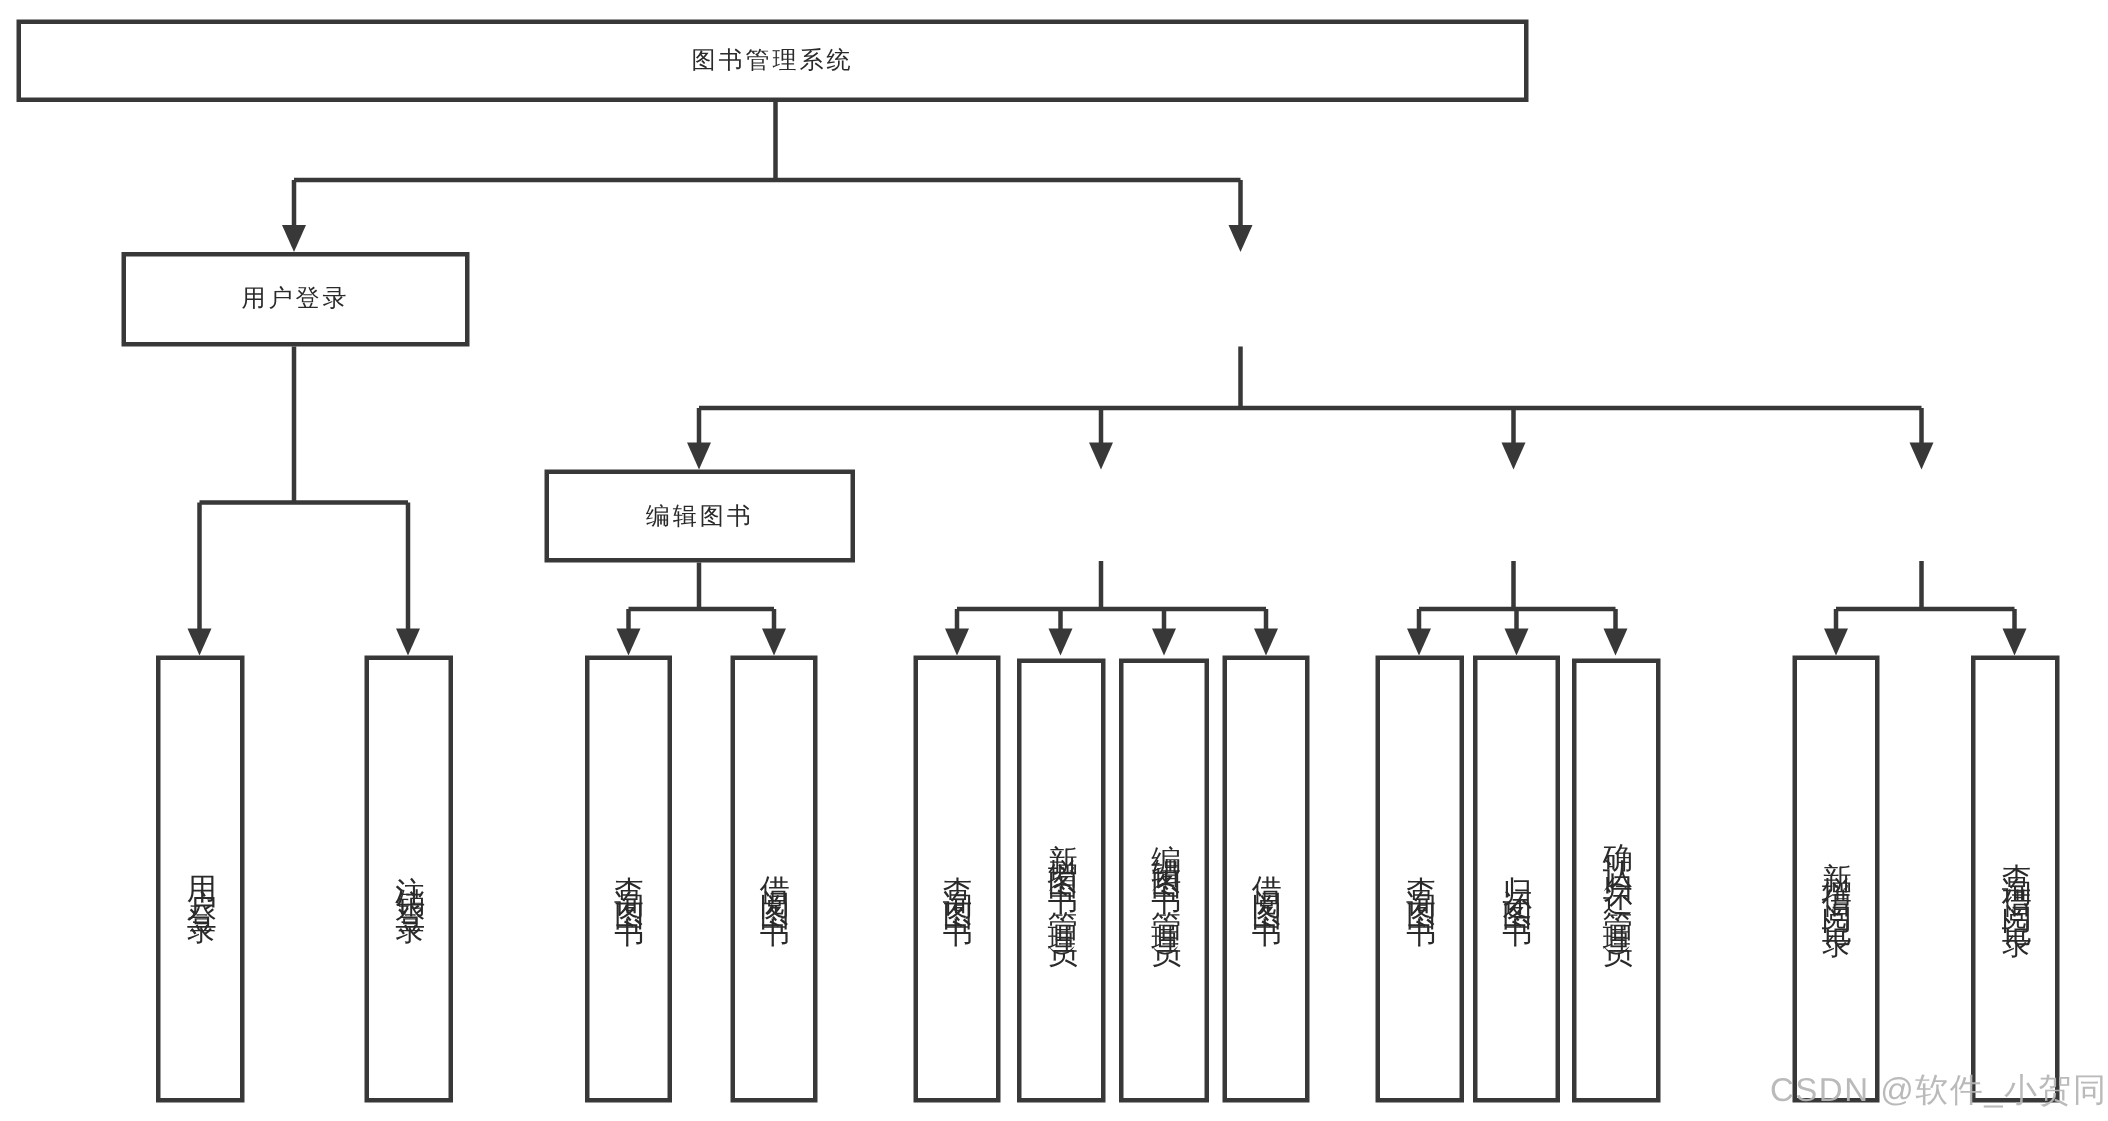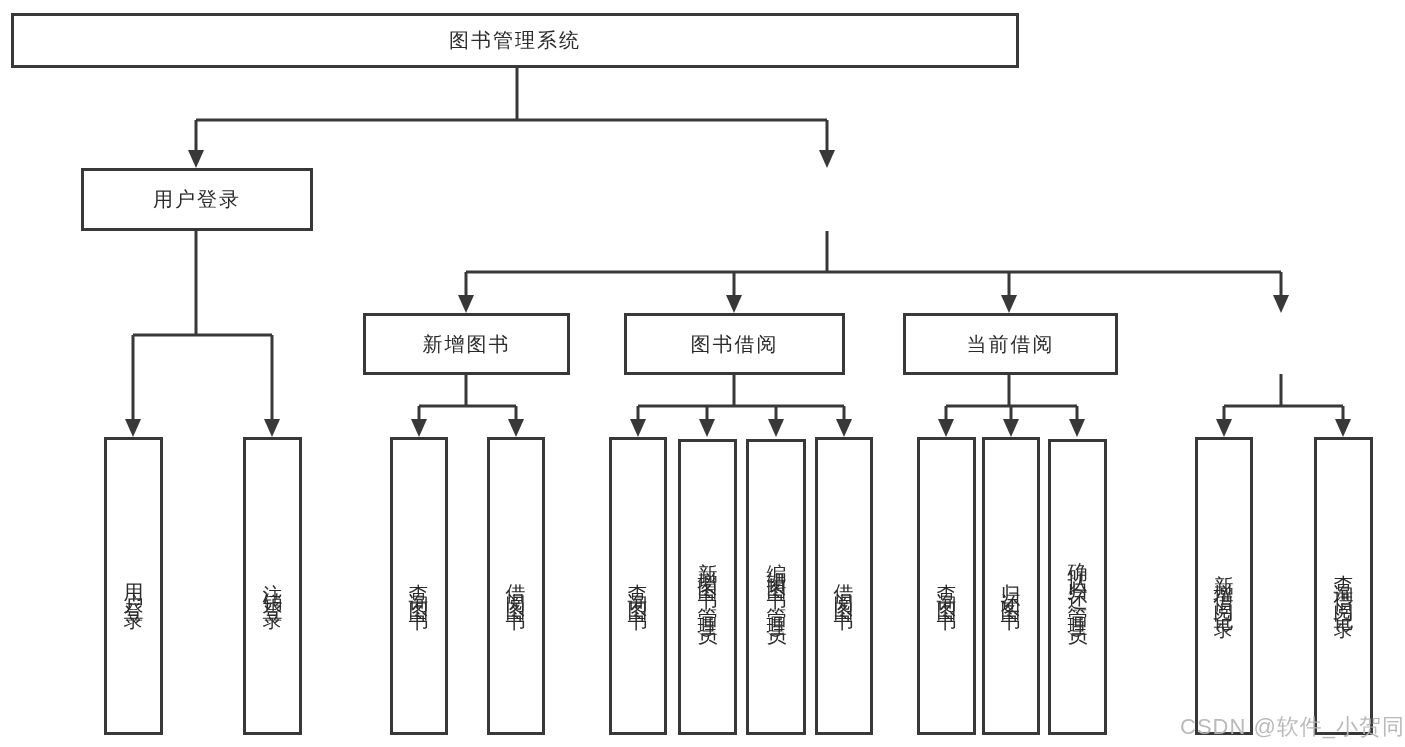--- a/index.html
+++ b/index.html
@@ -17,21 +17,21 @@
     box-sizing: border-box;
     border: 3px solid #383838;
     background: #ffffff;
     color: #2a2a2a;
     z-index: 2;
   }
   .node.h {
     display: flex;
     align-items: center;
     justify-content: center;
-    font-size: 20px;
+    font-size: 16px;
     letter-spacing: 2px;
     white-space: nowrap;
     text-align: center;
   }
   .node.v {
     writing-mode: vertical-rl;
     text-orientation: mixed;
     text-align: center;
     font-size: 20px;
     letter-spacing: 9px;
@@ -82,23 +82,21 @@
       <polygon points="1069,419 1085,419 1077,437"></polygon>
       <polygon points="1216,419 1232,419 1224,437"></polygon>
       <polygon points="1335,419 1351,419 1343,437"></polygon>
     </g>
   </svg>
 
   <div class="node h" style="left:11px;top:13px;width:1008px;height:55px">图书管理系统</div>
 
   <div class="node h" style="left:81px;top:168px;width:232px;height:63px">用户登录</div>
 
-  <div class="node h" style="left:363px;top:313px;width:207px;height:62px">新增图书</div>
-  <div class="node h" style="left:624px;top:313px;width:221px;height:62px">图书借阅</div>
-  <div class="node h" style="left:903px;top:313px;width:215px;height:62px">当前借阅</div>
+  <div class="node h" style="left:363px;top:313px;width:207px;height:62px">编辑图书</div>
 
   <div class="node v" style="left:104px;top:437px;width:59px;height:298px">用户登录</div>
   <div class="node v" style="left:243px;top:437px;width:59px;height:298px">注销登录</div>
 
   <div class="node v" style="left:390px;top:437px;width:58px;height:298px">查询图书</div>
   <div class="node v" style="left:487px;top:437px;width:58px;height:298px">借阅图书</div>
 
   <div class="node v" style="left:609px;top:437px;width:58px;height:298px">查询图书</div>
   <div class="node v" style="left:678px;top:439px;width:59px;height:296px">新增图书（管理员）</div>
   <div class="node v" style="left:746px;top:439px;width:60px;height:296px">编辑图书（管理员）</div>

